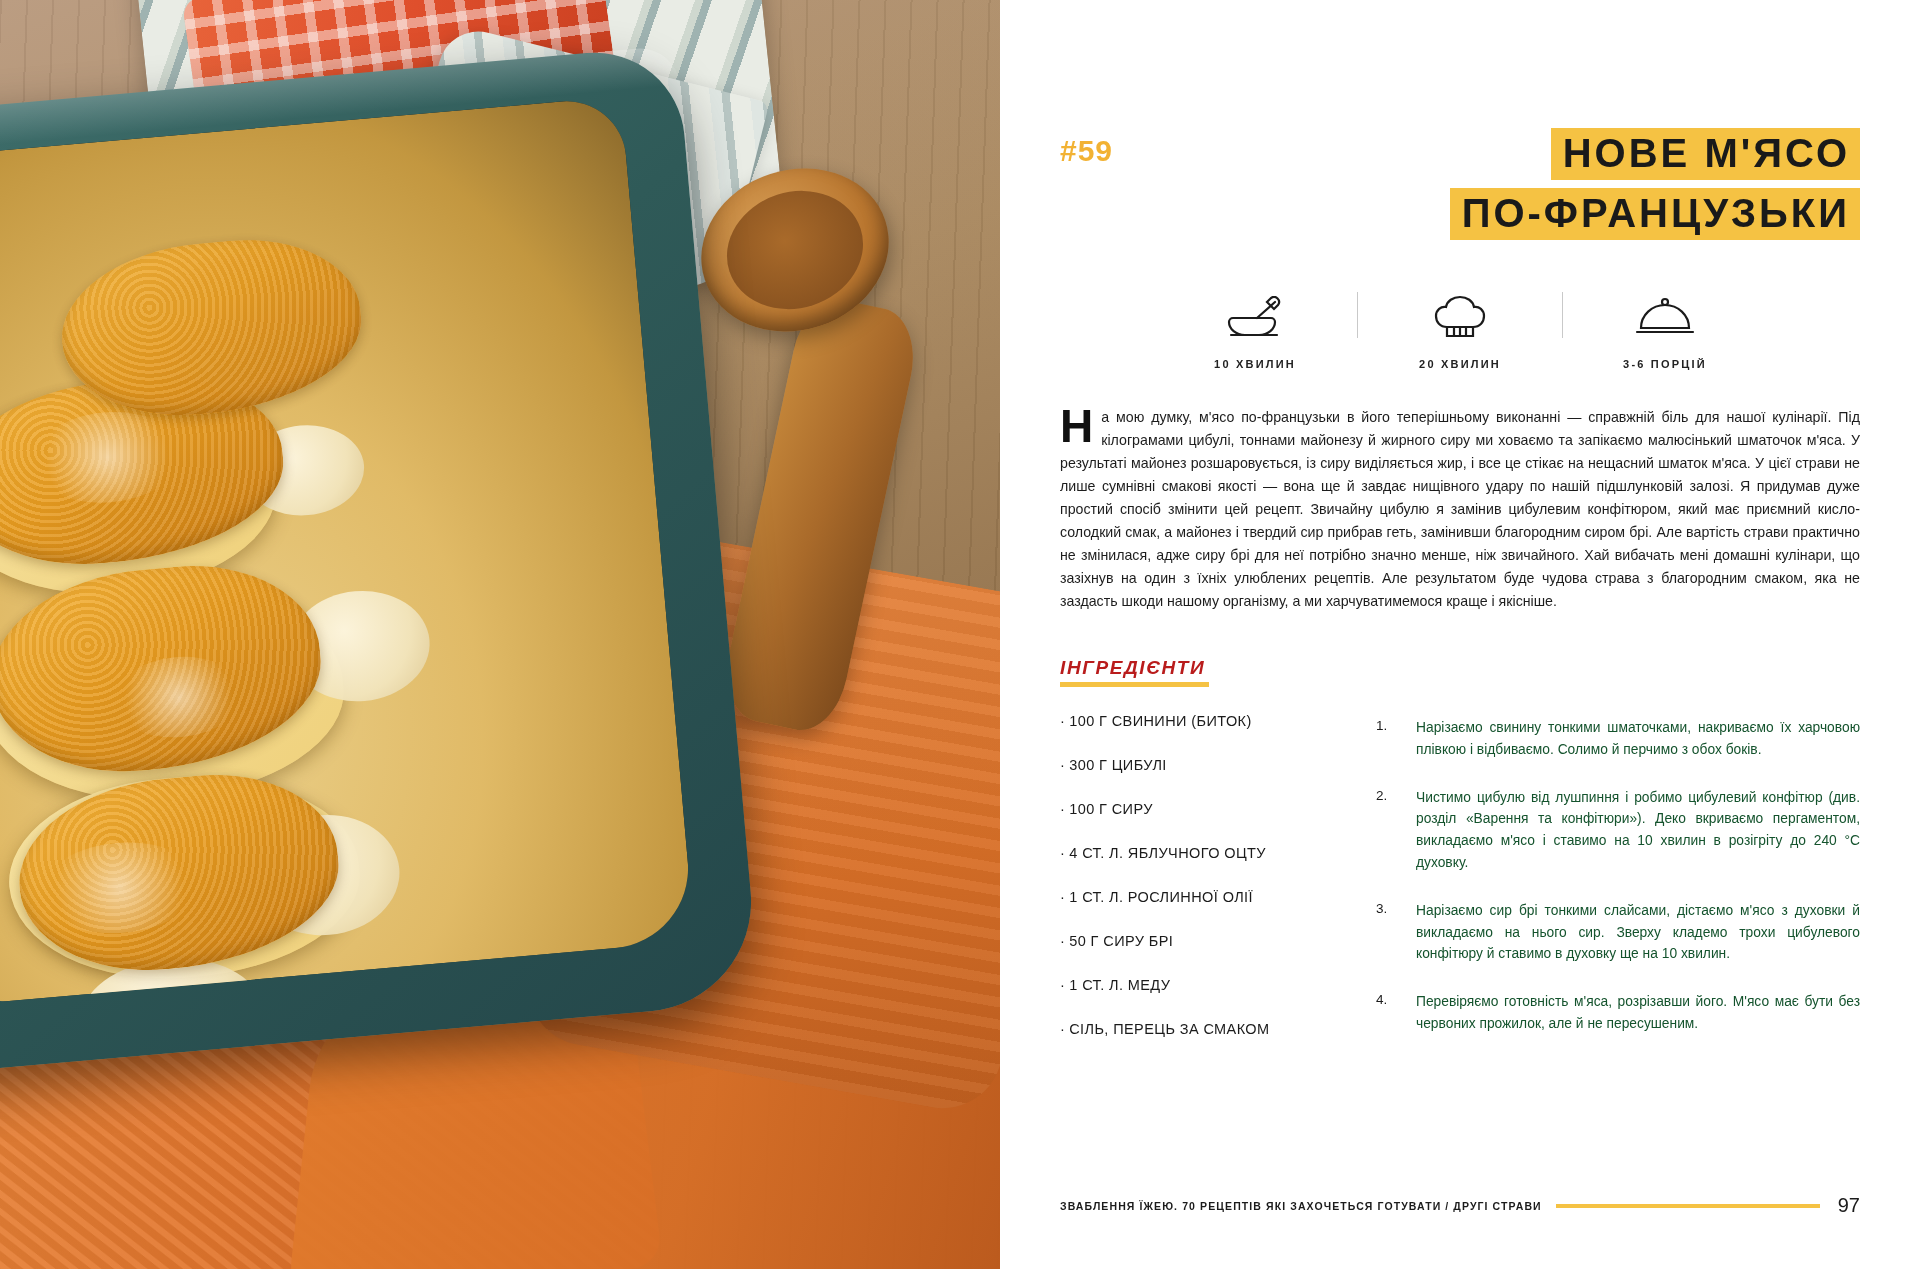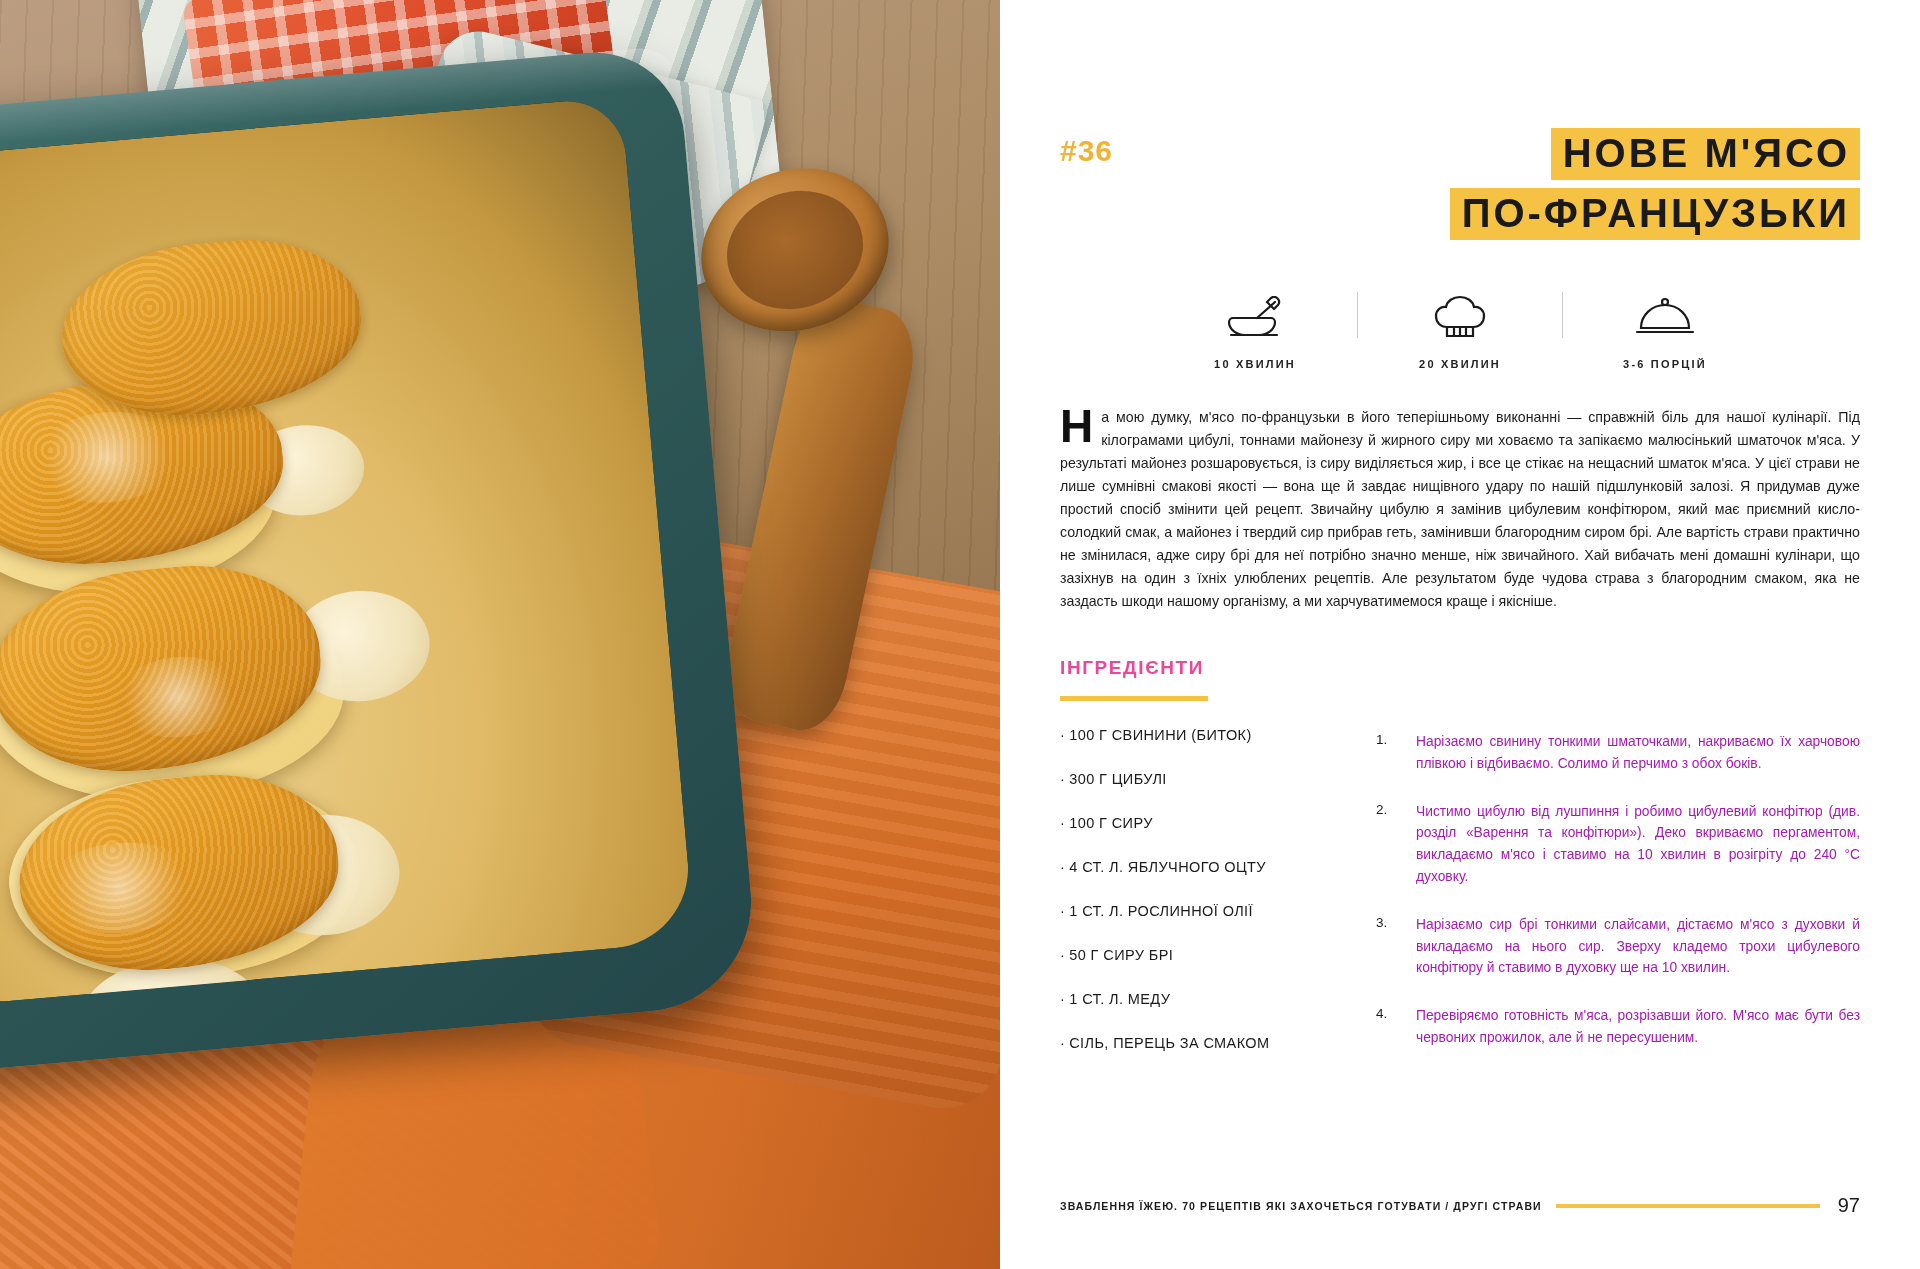--- a/index.html
+++ b/index.html
@@ -269,23 +269,24 @@
     padding: 2px 8px 0 0;
     color: #111;
   }
 
   .ing-title {
     margin-top: 44px;
     display: inline-block;
     font-size: 19px;
     font-weight: 700;
     letter-spacing: 1.6px;
-    color: #ec4899;
+    color: #b91c1c;
     position: relative;
-    padding-bottom: 22px;
+    padding-bottom: 8px;
+    font-style: italic;
   }
   .ing-title::after {
     content: "";
     position: absolute;
     left: 0; right: -4px; bottom: 0;
     height: 5px;
     background: #f5c243;
   }
 
   .columns {
@@ -313,21 +314,21 @@
     width: 40px;
     flex: none;
     font-size: 13.5px;
     color: #1b1b1b;
     font-weight: 400;
     padding-top: 1px;
   }
   .step-text {
     font-size: 13.8px;
     line-height: 1.58;
-    color: #a21caf;
+    color: #14532d;
     text-align: justify;
   }
 
   .footer {
     position: absolute;
     left: 0; right: 0; bottom: 52px;
     display: flex;
     align-items: center;
   }
   .footer-text {
@@ -391,21 +392,21 @@
           <div class="gloss" style="left:90px;  top:700px; width:160px; height:90px;"></div>
         </div>
       </div>
     </div>
   </div>
 
   <div class="recipe-page">
     <div class="recipe-inner">
 
       <div class="head-row">
-        <div class="recipe-number">#36</div>
+        <div class="recipe-number">#59</div>
         <div class="title-block">
           <div class="title-line">НОВЕ М'ЯСО</div><br>
           <div class="title-line">ПО-ФРАНЦУЗЬКИ</div>
         </div>
       </div>
 
       <div class="meta-row">
 
         <div class="meta-item">
           <div class="meta-icon">

